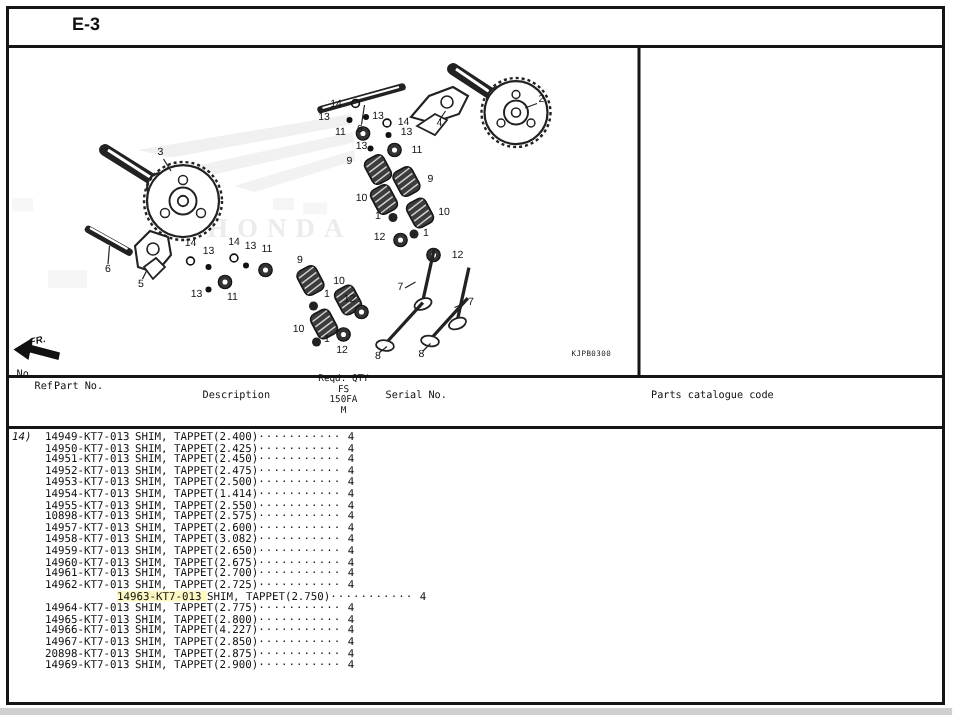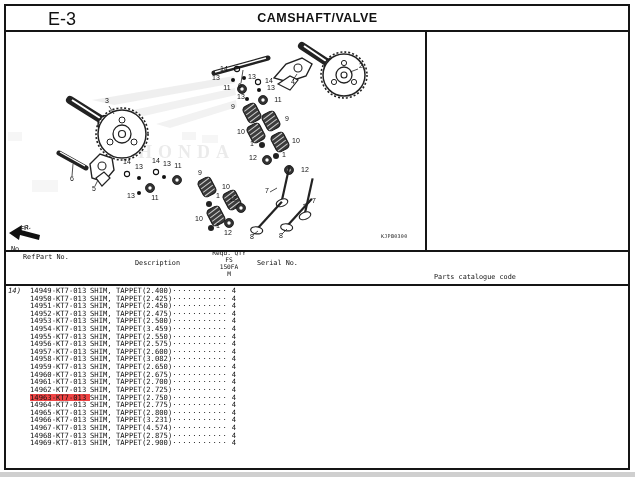--- a/index.html
+++ b/index.html
@@ -4,21 +4,21 @@
 <style>
   html,body{margin:0;padding:0;background:#fff;}
   #page{position:relative;width:635px;height:477px;background:#fff;overflow:hidden;
         font-family:"DejaVu Sans Mono",monospace;color:#111;}
   .abs{position:absolute;}
   
   #frame{left:4px;top:4px;width:622px;height:462px;border:2px solid #151515;}
   .hline{background:#151515;height:2px;left:4px;width:626px;}
   .vline{background:#151515;width:2px;}
   
-  #page-code{left:12px;top:9px;font-family:"Liberation Sans",sans-serif;font-weight:normal;font-size:18px;padding-left:36px;}
+  #page-code{left:12px;top:9px;font-family:"Liberation Sans",sans-serif;font-weight:bold;font-size:12px;padding-left:36px;}
   #page-title{left:0;top:11px;width:635px;text-align:center;font-family:"Liberation Sans",sans-serif;
               font-size:12.5px;font-weight:bold;letter-spacing:.5px;}
   
   #diagram{left:6px;top:32px;}
   #diagram-code{left:381px;top:233px;font-size:5px;color:#222;letter-spacing:.3px;}
   #fr-marker{left:8px;top:224px;width:40px;height:20px;}
   #fr-label{left:20px;top:224px;font-size:6.5px;font-weight:bold;font-style:italic;
             font-family:"Liberation Sans",sans-serif;transform:rotate(-14deg);}
   
   .th{font-size:6.8px;white-space:pre;}
@@ -40,21 +40,20 @@
 
 <div id="page">
 
   <div class="abs" id="frame"></div>
   <div class="abs hline" style="top:30px"></div>
   <div class="abs hline" style="top:250px"></div>
   <div class="abs hline" style="top:284px"></div>
   <div class="abs vline" style="left:425px;top:31px;height:220px"></div>
 
   <div class="abs" id="page-code">E-3</div>
-  <div class="abs" id="page-title">CAMSHAFT/VALVE</div>
 
   <svg class="abs" id="diagram" width="419" height="218" viewBox="0 0 419 218">
     <defs>
       <g id="spring">
         <rect x="-7" y="-9" width="14" height="18" rx="4" fill="#3c3c3c" stroke="#161616" stroke-width="1"></rect>
         <path d="M-6,-5 L6,-7 M-6,-1 L6,-3 M-6,3 L6,1 M-6,7 L6,5" stroke="#cfcfcf" stroke-width="1" fill="none"></path>
       </g>
       <g id="donut">
         <circle r="4.5" fill="#333" stroke="#111" stroke-width="0.8"></circle>
         <circle r="1.7" fill="#fff"></circle>
@@ -244,40 +243,40 @@
   <div class="abs th" style="left:11px;top:245px">No.</div>
   <div class="abs th" style="left:36px;top:253px">Part No.</div>
   <div class="abs th" style="left:135px;top:259px">Description</div>
   <div class="abs" id="th-qty-wrap">
     <div class="th">Reqd. QTY</div>
     <div>FS</div>
     <div>150FA</div>
     <div>M</div>
   </div>
   <div class="abs th" style="left:257px;top:259px">Serial No.</div>
-  <div class="abs th" style="left:434px;top:273px">Parts catalogue code</div>
+  <div class="abs th" style="left:434px;top:259px">Parts catalogue code</div>
 
   <div class="abs" id="rows">
       <div class="row"><span class="c-ref">14)</span><span class="c-part">14949-KT7-013</span><span class="c-desc"><span class="">SHIM, TAPPET(2.400)</span><span class="leader">············</span></span><span class="c-qty">4</span></div>
       <div class="row"><span class="c-ref"></span><span class="c-part">14950-KT7-013</span><span class="c-desc"><span class="">SHIM, TAPPET(2.425)</span><span class="leader">············</span></span><span class="c-qty">4</span></div>
       <div class="row"><span class="c-ref"></span><span class="c-part">14951-KT7-013</span><span class="c-desc"><span class="">SHIM, TAPPET(2.450)</span><span class="leader">············</span></span><span class="c-qty">4</span></div>
       <div class="row"><span class="c-ref"></span><span class="c-part">14952-KT7-013</span><span class="c-desc"><span class="">SHIM, TAPPET(2.475)</span><span class="leader">············</span></span><span class="c-qty">4</span></div>
       <div class="row"><span class="c-ref"></span><span class="c-part">14953-KT7-013</span><span class="c-desc"><span class="">SHIM, TAPPET(2.500)</span><span class="leader">············</span></span><span class="c-qty">4</span></div>
-      <div class="row"><span class="c-ref"></span><span class="c-part">14954-KT7-013</span><span class="c-desc"><span class="">SHIM, TAPPET(3.459)</span><span class="leader">············</span></span><span class="c-qty">4</span></div>
+      <div class="row"><span class="c-ref"></span><span class="c-part">14954-KT7-013</span><span class="c-desc"><span class="">SHIM, TAPPET(1.414)</span><span class="leader">············</span></span><span class="c-qty">4</span></div>
       <div class="row"><span class="c-ref"></span><span class="c-part">14955-KT7-013</span><span class="c-desc"><span class="">SHIM, TAPPET(2.550)</span><span class="leader">············</span></span><span class="c-qty">4</span></div>
-      <div class="row"><span class="c-ref"></span><span class="c-part">14956-KT7-013</span><span class="c-desc"><span class="">SHIM, TAPPET(2.575)</span><span class="leader">············</span></span><span class="c-qty">4</span></div>
+      <div class="row"><span class="c-ref"></span><span class="c-part">10898-KT7-013</span><span class="c-desc"><span class="">SHIM, TAPPET(2.575)</span><span class="leader">············</span></span><span class="c-qty">4</span></div>
       <div class="row"><span class="c-ref"></span><span class="c-part">14957-KT7-013</span><span class="c-desc"><span class="">SHIM, TAPPET(2.600)</span><span class="leader">············</span></span><span class="c-qty">4</span></div>
       <div class="row"><span class="c-ref"></span><span class="c-part">14958-KT7-013</span><span class="c-desc"><span class="">SHIM, TAPPET(3.082)</span><span class="leader">············</span></span><span class="c-qty">4</span></div>
       <div class="row"><span class="c-ref"></span><span class="c-part">14959-KT7-013</span><span class="c-desc"><span class="">SHIM, TAPPET(2.650)</span><span class="leader">············</span></span><span class="c-qty">4</span></div>
       <div class="row"><span class="c-ref"></span><span class="c-part">14960-KT7-013</span><span class="c-desc"><span class="">SHIM, TAPPET(2.675)</span><span class="leader">············</span></span><span class="c-qty">4</span></div>
       <div class="row"><span class="c-ref"></span><span class="c-part">14961-KT7-013</span><span class="c-desc"><span class="">SHIM, TAPPET(2.700)</span><span class="leader">············</span></span><span class="c-qty">4</span></div>
       <div class="row"><span class="c-ref"></span><span class="c-part">14962-KT7-013</span><span class="c-desc"><span class="">SHIM, TAPPET(2.725)</span><span class="leader">············</span></span><span class="c-qty">4</span></div>
-      <div class="row"><span class="c-ref"></span><span class="c-part" style="background: #ef4444;">14963-KT7-013</span><span class="c-desc"><span class="">SHIM, TAPPET(2.750)</span><span class="leader">············</span></span><span class="c-qty">4</span></div>
+      <div class="row"><span class="c-ref"></span><span class="c-part" style="background: #fef9c3; margin-left: 48px;">14963-KT7-013</span><span class="c-desc"><span class="">SHIM, TAPPET(2.750)</span><span class="leader">············</span></span><span class="c-qty">4</span></div>
       <div class="row"><span class="c-ref"></span><span class="c-part">14964-KT7-013</span><span class="c-desc"><span class="">SHIM, TAPPET(2.775)</span><span class="leader">············</span></span><span class="c-qty">4</span></div>
       <div class="row"><span class="c-ref"></span><span class="c-part">14965-KT7-013</span><span class="c-desc"><span class="">SHIM, TAPPET(2.800)</span><span class="leader">············</span></span><span class="c-qty">4</span></div>
-      <div class="row"><span class="c-ref"></span><span class="c-part">14966-KT7-013</span><span class="c-desc"><span class="">SHIM, TAPPET(3.231)</span><span class="leader">············</span></span><span class="c-qty">4</span></div>
-      <div class="row"><span class="c-ref"></span><span class="c-part">14967-KT7-013</span><span class="c-desc"><span class="">SHIM, TAPPET(4.574)</span><span class="leader">············</span></span><span class="c-qty">4</span></div>
-      <div class="row"><span class="c-ref"></span><span class="c-part">14968-KT7-013</span><span class="c-desc"><span class="">SHIM, TAPPET(2.875)</span><span class="leader">············</span></span><span class="c-qty">4</span></div>
+      <div class="row"><span class="c-ref"></span><span class="c-part">14966-KT7-013</span><span class="c-desc"><span class="">SHIM, TAPPET(4.227)</span><span class="leader">············</span></span><span class="c-qty">4</span></div>
+      <div class="row"><span class="c-ref"></span><span class="c-part">14967-KT7-013</span><span class="c-desc"><span class="">SHIM, TAPPET(2.850)</span><span class="leader">············</span></span><span class="c-qty">4</span></div>
+      <div class="row"><span class="c-ref"></span><span class="c-part">20898-KT7-013</span><span class="c-desc"><span class="">SHIM, TAPPET(2.875)</span><span class="leader">············</span></span><span class="c-qty">4</span></div>
       <div class="row"><span class="c-ref"></span><span class="c-part">14969-KT7-013</span><span class="c-desc"><span class="">SHIM, TAPPET(2.900)</span><span class="leader">············</span></span><span class="c-qty">4</span></div>
     </div>
 
   <div class="abs" id="bottom-strip"></div>
 </div>
 
 </body></html>

